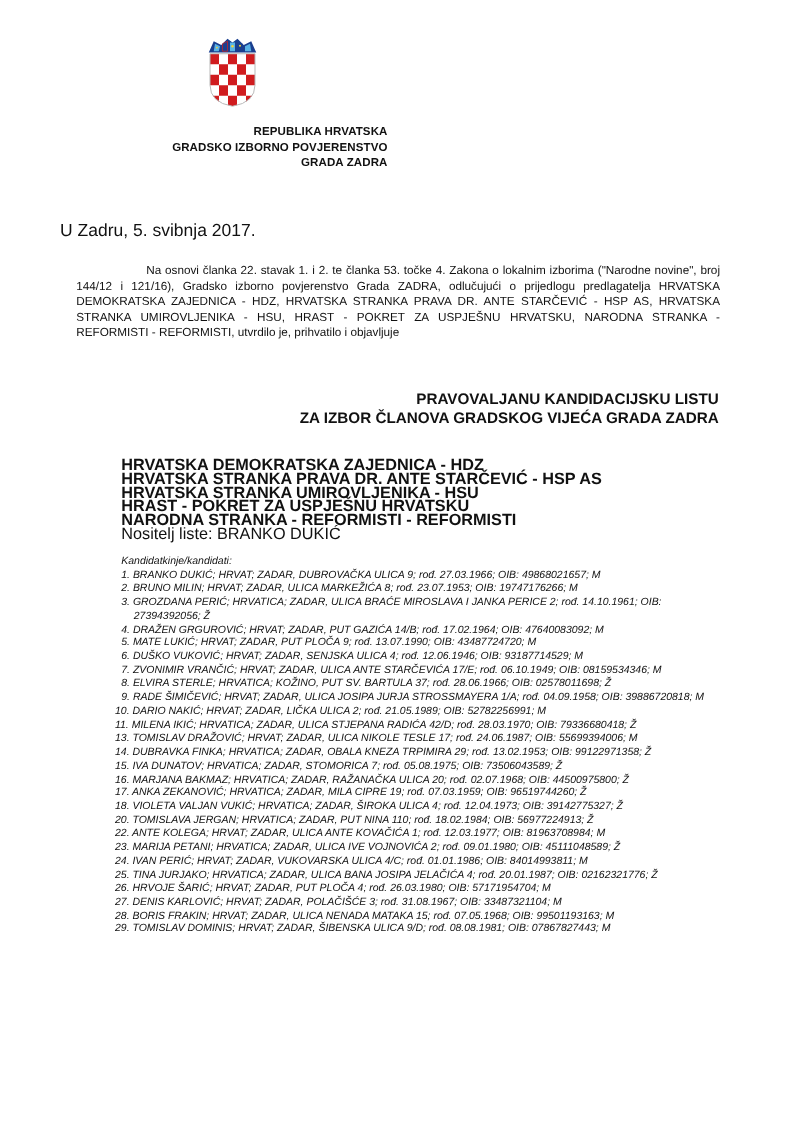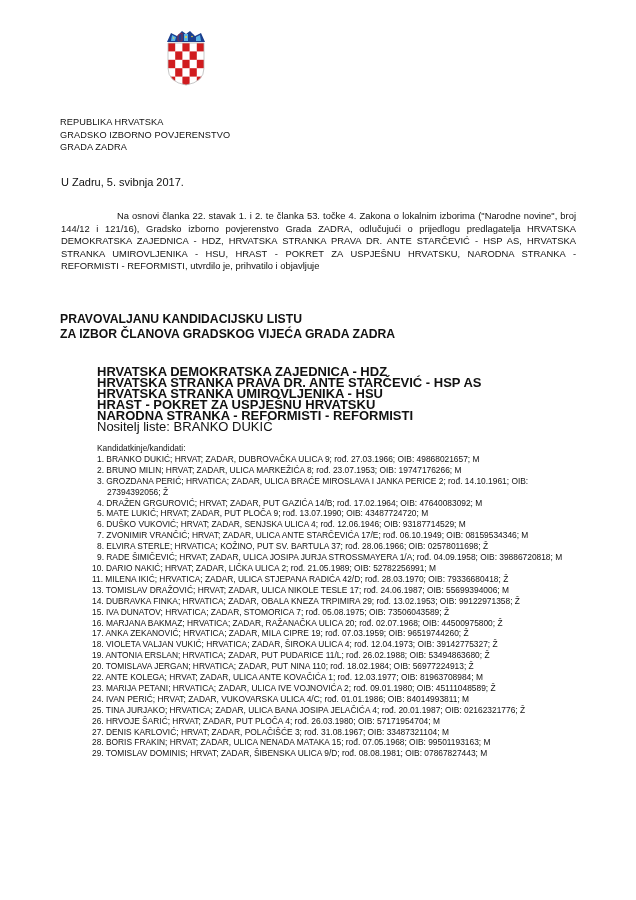--- a/index.html
+++ b/index.html
@@ -1,29 +1,29 @@
 <!DOCTYPE html>
 <html><head>
 <meta charset="utf-8">
 <style>
   html, body { margin: 0; padding: 0; background: #ffffff; }
   body { width: 636px; height: 900px; position: relative; overflow: hidden;
          font-family: "Liberation Sans", sans-serif; color: #111; }
   .coat { position: absolute; left: 165px; top: 30px; width: 42px; height: 56px; }
-  .header { position: absolute; left: 60px; width: 250px; top: 116px; text-align: left;
-            font-weight: normal; font-size: 9.2px; line-height: 12.5px; letter-spacing: 0.1px; }
-  .date { position: absolute; left: 61px; top: 176px; font-size: 11px; }
+  .header { position: absolute; left: 60px; width: 250px; top: 99px; text-align: right;
+            font-weight: bold; font-size: 9.2px; line-height: 12.5px; letter-spacing: 0.1px; }
+  .date { position: absolute; left: 48px; top: 176px; font-size: 14px; }
   .intro { position: absolute; left: 61px; top: 210px; width: 515px; font-size: 9.4px;
            line-height: 12.6px; text-align: justify; }
   .intro .indent { display: inline-block; width: 56px; }
-  .title { position: absolute; left: 60px; width: 515px; top: 312px; text-align: left;
+  .title { position: absolute; left: 60px; width: 515px; top: 312px; text-align: right;
            font-weight: bold; font-size: 12.2px; line-height: 14.5px; }
   .parties { position: absolute; left: 97px; top: 366px; font-size: 13px; line-height: 11px; }
   .parties .p { font-weight: bold; }
-  .cands { position: absolute; left: 97px; top: 443px; width: 484px; font-size: 8.4px; line-height: 10.9px; }
+  .cands { position: absolute; left: 97px; top: 443px; width: 484px; font-size: 8.4px; line-height: 10.9px; font-style: italic; }
   .row { position: relative; padding-left: 10px; text-indent: -10px; }
   .row.two { padding-left: 12px; text-indent: -12px; }
 </style>
 </head>
 <body>
 
 <svg class="coat" viewBox="0 0 42 56">
 
   <g>
     <path d="M2 12 L6 3 L12 6 L17 1 L21 4 L25 1 L30 6 L36 3 L40 12 Z" fill="#1a3f8f"></path>
@@ -99,21 +99,20 @@
   <div class="row">8. ELVIRA STERLE; HRVATICA; KOŽINO, PUT SV. BARTULA 37; rođ. 28.06.1966; OIB: 02578011698; Ž</div>
   <div class="row">9. RADE ŠIMIČEVIĆ; HRVAT; ZADAR, ULICA JOSIPA JURJA STROSSMAYERA 1/A; rođ. 04.09.1958; OIB: 39886720818; M</div>
   <div class="row two" style="margin-left:-5px">10. DARIO NAKIĆ; HRVAT; ZADAR, LIČKA ULICA 2; rođ. 21.05.1989; OIB: 52782256991; M</div>
   <div class="row two" style="margin-left:-5px">11. MILENA IKIĆ; HRVATICA; ZADAR, ULICA STJEPANA RADIĆA 42/D; rođ. 28.03.1970; OIB: 79336680418; Ž</div>
   <div class="row two" style="margin-left:-5px">13. TOMISLAV DRAŽOVIĆ; HRVAT; ZADAR, ULICA NIKOLE TESLE 17; rođ. 24.06.1987; OIB: 55699394006; M</div>
   <div class="row two" style="margin-left:-5px">14. DUBRAVKA FINKA; HRVATICA; ZADAR, OBALA KNEZA TRPIMIRA 29; rođ. 13.02.1953; OIB: 99122971358; Ž</div>
   <div class="row two" style="margin-left:-5px">15. IVA DUNATOV; HRVATICA; ZADAR, STOMORICA 7; rođ. 05.08.1975; OIB: 73506043589; Ž</div>
   <div class="row two" style="margin-left:-5px">16. MARJANA BAKMAZ; HRVATICA; ZADAR, RAŽANAČKA ULICA 20; rođ. 02.07.1968; OIB: 44500975800; Ž</div>
   <div class="row two" style="margin-left:-5px">17. ANKA ZEKANOVIĆ; HRVATICA; ZADAR, MILA CIPRE 19; rođ. 07.03.1959; OIB: 96519744260; Ž</div>
   <div class="row two" style="margin-left:-5px">18. VIOLETA VALJAN VUKIĆ; HRVATICA; ZADAR, ŠIROKA ULICA 4; rođ. 12.04.1973; OIB: 39142775327; Ž</div>
-  <div class="row two" style="margin-left:-5px">19. ANTONIA ERSLAN; HRVATICA; ZADAR, PUT PUDARICE 11/L; rođ. 26.02.1988; OIB: 53494863680; Ž</div>
   <div class="row two" style="margin-left:-5px">20. TOMISLAVA JERGAN; HRVATICA; ZADAR, PUT NINA 110; rođ. 18.02.1984; OIB: 56977224913; Ž</div>
   <div class="row two" style="margin-left:-5px">22. ANTE KOLEGA; HRVAT; ZADAR, ULICA ANTE KOVAČIĆA 1; rođ. 12.03.1977; OIB: 81963708984; M</div>
   <div class="row two" style="margin-left:-5px">23. MARIJA PETANI; HRVATICA; ZADAR, ULICA IVE VOJNOVIĆA 2; rođ. 09.01.1980; OIB: 45111048589; Ž</div>
   <div class="row two" style="margin-left:-5px">24. IVAN PERIĆ; HRVAT; ZADAR, VUKOVARSKA ULICA 4/C; rođ. 01.01.1986; OIB: 84014993811; M</div>
   <div class="row two" style="margin-left:-5px">25. TINA JURJAKO; HRVATICA; ZADAR, ULICA BANA JOSIPA JELAČIĆA 4; rođ. 20.01.1987; OIB: 02162321776; Ž</div>
   <div class="row two" style="margin-left:-5px">26. HRVOJE ŠARIĆ; HRVAT; ZADAR, PUT PLOČA 4; rođ. 26.03.1980; OIB: 57171954704; M</div>
   <div class="row two" style="margin-left:-5px">27. DENIS KARLOVIĆ; HRVAT; ZADAR, POLAČIŠĆE 3; rođ. 31.08.1967; OIB: 33487321104; M</div>
   <div class="row two" style="margin-left:-5px">28. BORIS FRAKIN; HRVAT; ZADAR, ULICA NENADA MATAKA 15; rođ. 07.05.1968; OIB: 99501193163; M</div>
   <div class="row two" style="margin-left:-5px">29. TOMISLAV DOMINIS; HRVAT; ZADAR, ŠIBENSKA ULICA 9/D; rođ. 08.08.1981; OIB: 07867827443; M</div>
 </div>

